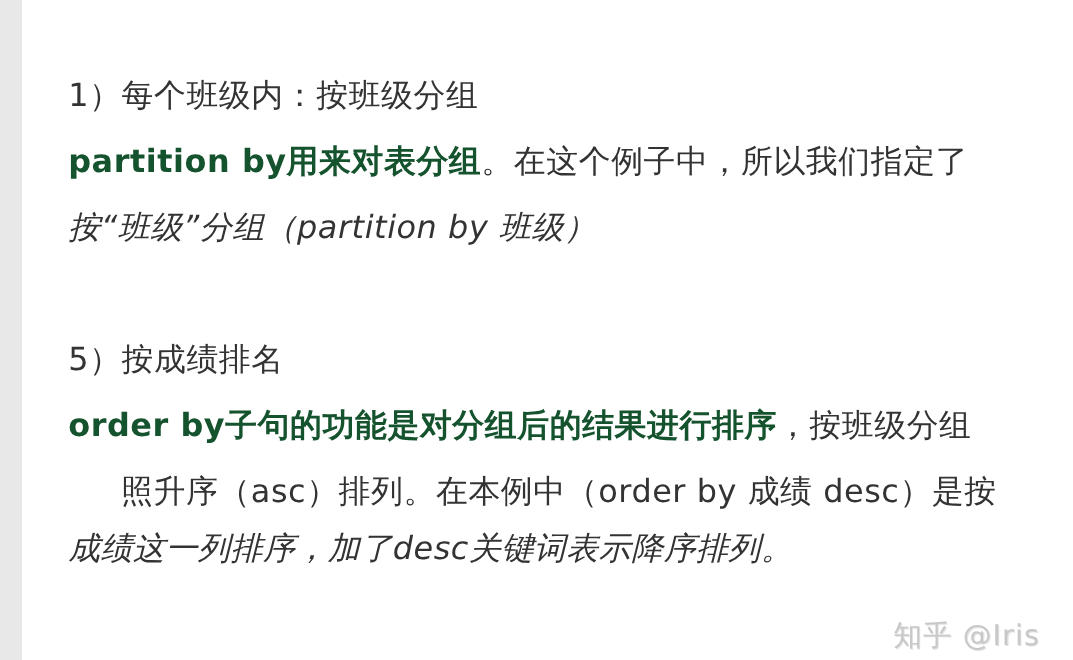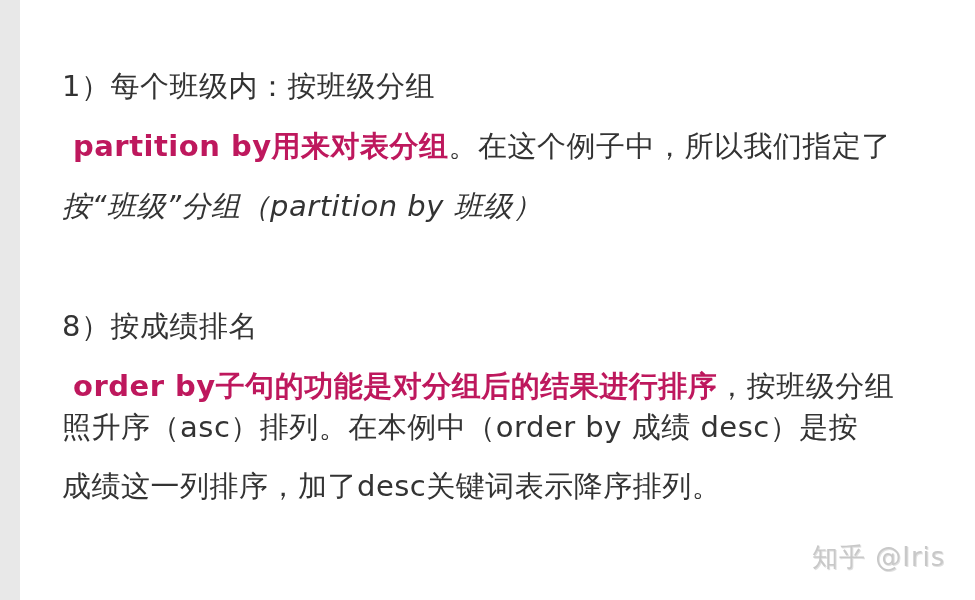--- a/index.html
+++ b/index.html
@@ -36,27 +36,26 @@
     }
     .line {
       position: absolute;
       left: 0;
       white-space: nowrap;
       line-height: 60px;
       height: 60px;
     }
     .bold {
       font-weight: bold;
-      color: #be185d;
-      margin-left: 11px;
+      color: #14532d;
     }
     .watermark {
       position: absolute;
       left: 812px;
-      top: 540px;
+      top: 560px;
       font-family: "DejaVu Sans", "Liberation Sans", sans-serif;
       font-size: 26px;
       color: #c8c8c8;
       letter-spacing: 1px;
       text-shadow: 1px 1px 0 #e0e0e0;
     }
   </style>
 </head>
 <body>
 
@@ -68,27 +67,27 @@
       <span>1）每个班级内：按班级分组</span>
     </div>
     <div class="line" style="top:56px;">
       <span class="bold">partition by用来对表分组</span><span>。在这个例子中，所以我们指定了</span>
     </div>
     <div class="line" style="top:116px;font-style:italic;">
       <span>按“班级”分组（partition by 班级）</span>
     </div>
 
     <div class="line" style="top:236px;">
-      <span>8）按成绩排名</span>
+      <span>5）按成绩排名</span>
     </div>
     <div class="line" style="top:296px;">
       <span class="bold">order by子句的功能是对分组后的结果进行排序</span><span>，按班级分组</span>
     </div>
-    <div class="line" style="top:337px;">
+    <div class="line" style="top:356px;margin-left:48px;">
       <span>照升序（asc）排列。在本例中（order by 成绩 desc）是按</span>
     </div>
-    <div class="line" style="top:396px;">
+    <div class="line" style="top:408px;font-style:italic;">
       <span>成绩这一列排序，加了desc关键词表示降序排列。</span>
     </div>
   </div>
 
   <div class="watermark">知乎 @Iris</div>
 </div>
 
 </body></html>

